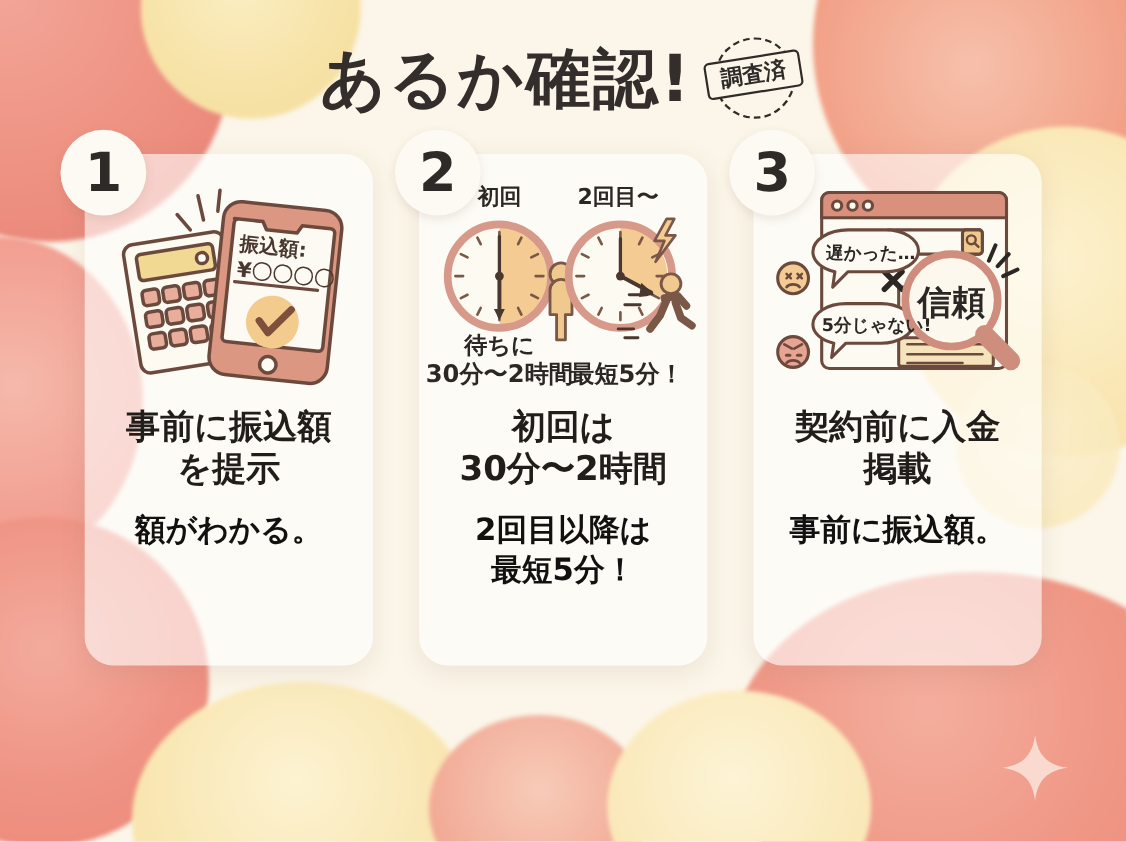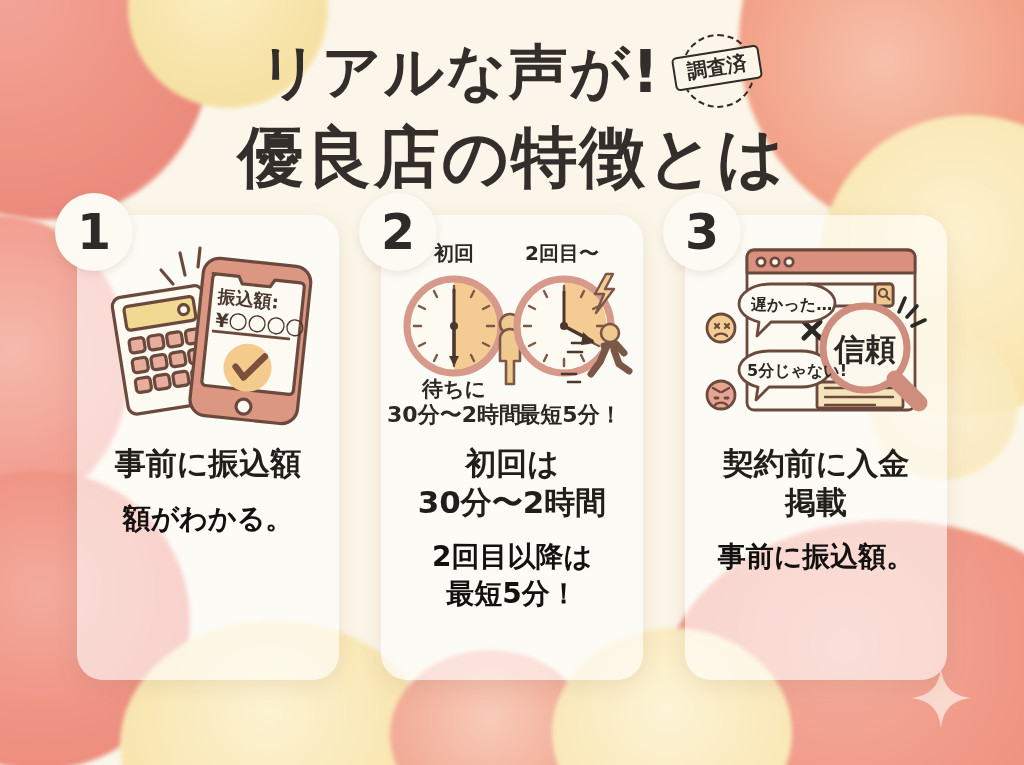--- a/index.html
+++ b/index.html
@@ -205,29 +205,28 @@
   <div class="blob blob-bc"></div>
   <div class="blob blob-br"></div>
   <div class="blob blob-br2"></div>
   <svg class="sparkle" viewBox="0 0 100 100">
     <path d="M50 2 C54 32 68 46 98 50 C68 54 54 68 50 98 C46 68 32 54 2 50 C32 46 46 32 50 2 Z" fill="#fdeee4"></path>
   </svg>
 </div>
 
 <div id="header">
   <div class="title-line title-1">
-    <span>リアルな声が!</span>
+    <span>あるか確認!</span>
     <span class="stamp">
       <span class="stamp-circle"></span>
       <span class="stamp-box">
         <span class="stamp-text">調査済</span>
       </span>
     </span>
   </div>
-  <div class="title-line title-2">優良店の特徴とは</div>
 </div>
 
 <div id="cards">
 
   <div class="card">
     <div class="badge">1</div>
 
     <div class="icon-wrap">
       <svg width="215" height="185" viewBox="0 0 215 185">
         <g stroke="#6b4a3d" stroke-width="3.2" stroke-linecap="round" stroke-linejoin="round" fill="none">
@@ -269,20 +268,21 @@
 
         <g transform="rotate(6 150 95)" fill="#4a382f" font-family="'DejaVu Sans','Liberation Sans',sans-serif" font-weight="700">
           <text x="113" y="66" font-size="18">振込額:</text>
           <text x="113" y="90" font-size="19">¥〇〇〇〇</text>
         </g>
       </svg>
     </div>
 
     <div class="card-heading">
       <span>事前に振込額</span>
+      <span>を提示</span>
     </div>
     <div class="card-body">
       <span>額がわかる。</span>
     </div>
   </div>
 
   <div class="card">
     <div class="badge">2</div>
 
     <div class="icon-wrap">

